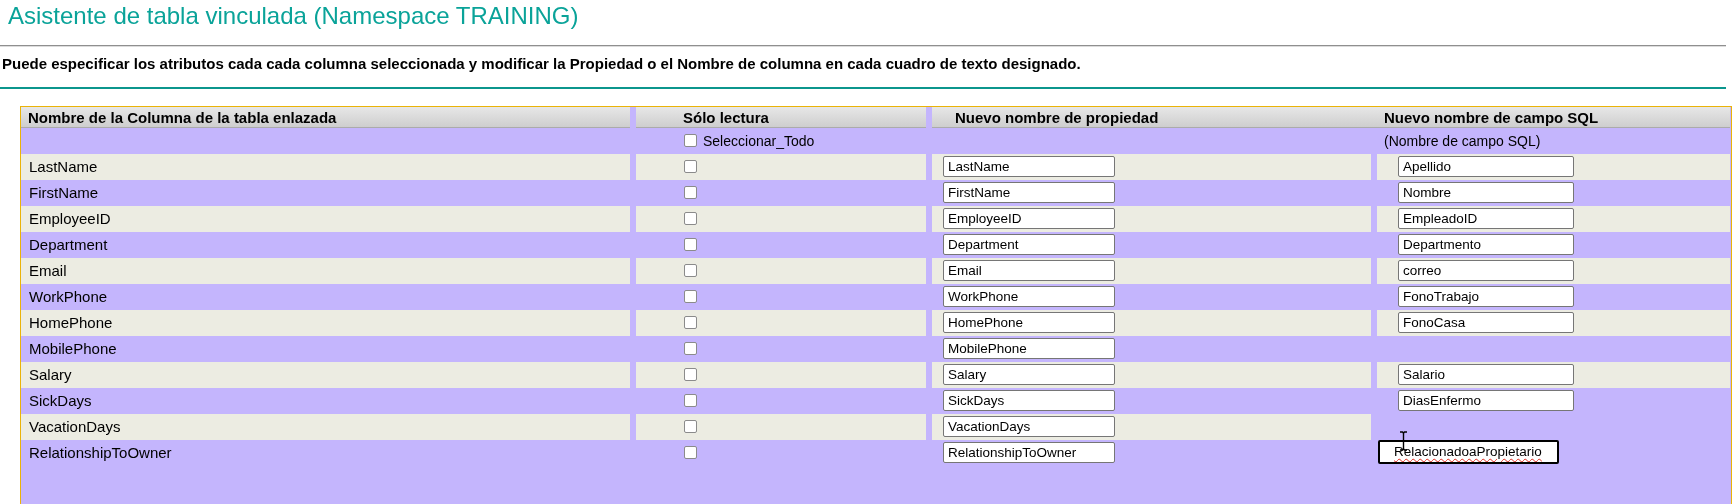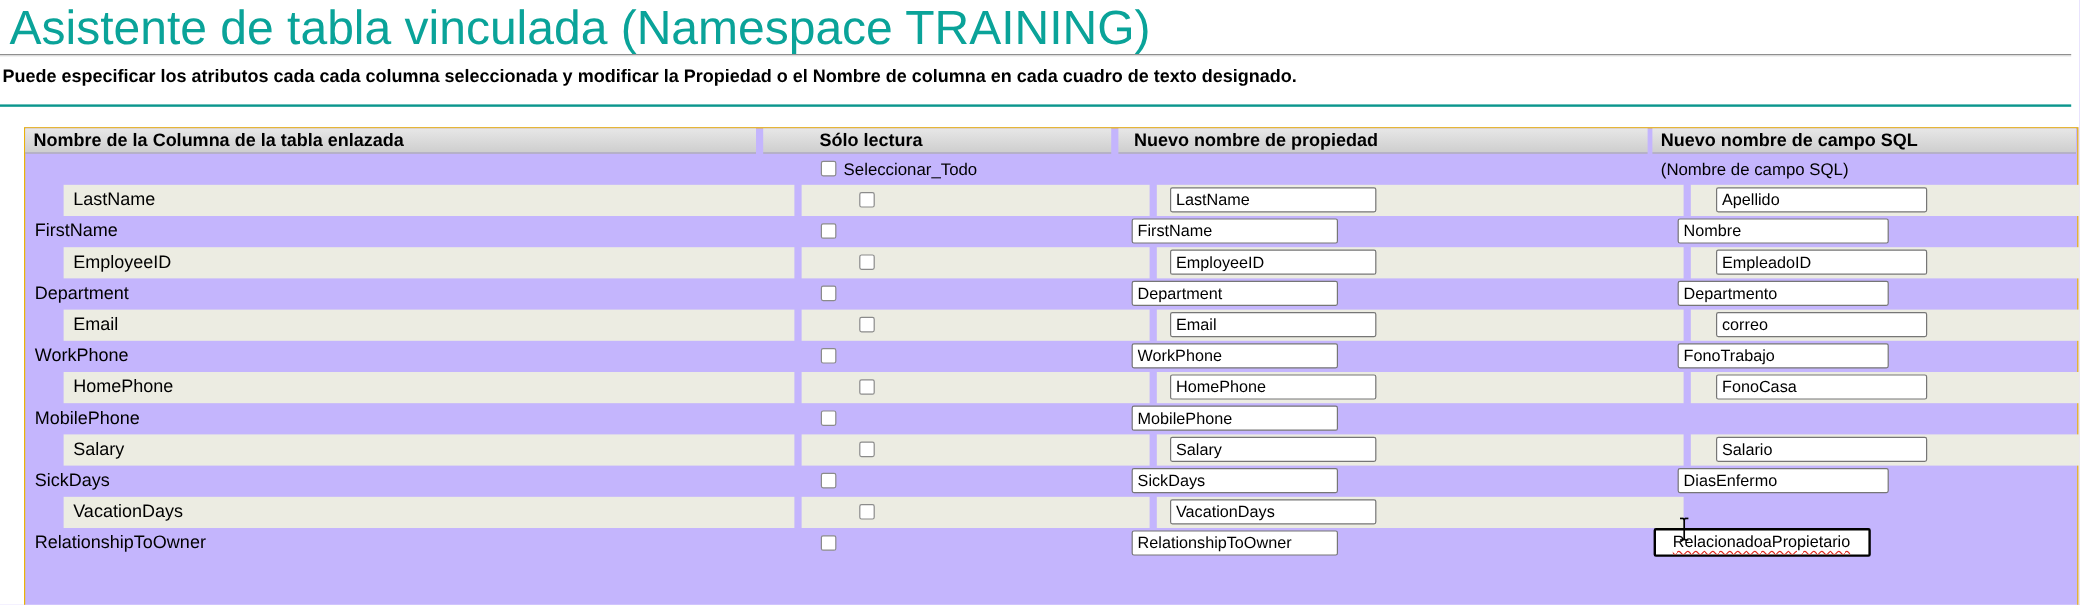--- a/index.html
+++ b/index.html
@@ -4,21 +4,21 @@
 <style>
   :root{
     --accent:#0aa399; --rule2:#0b968d; --stripe:#ececе2;
   }
   html,body{margin:0;padding:0;}
   body{
     width:1733px;height:504px;position:relative;overflow:hidden;
     background:#ffffff;font-family:"Liberation Sans",sans-serif;color:#000;
   }
   .page-title{
-    position:absolute;left:8px;top:2px;font-size:40px;font-weight:400;
+    position:absolute;left:8px;top:2px;font-size:24px;font-weight:400;
     color:var(--accent);white-space:nowrap;
   }
   .rule1{
     position:absolute;left:0;top:45px;width:1726px;height:2px;
     background:linear-gradient(180deg,#8f8f8f 0 50%,#dcdcdc 50% 100%);
   }
   .subtitle{
     position:absolute;left:2px;top:55px;width:1600px;
     font-size:15px;font-weight:bold;
   }
@@ -37,23 +37,23 @@
   .c2{left:615px;width:290px;}
   .c3{left:911px;width:439px;}
   .c4{left:1356px;width:353px;}
   .hrow .cell{
     background:linear-gradient(180deg,#e7e7e7,#cecece);
     border-bottom:1px solid #ababab;
     font-size:15px;font-weight:bold;line-height:21px;white-space:nowrap;
   }
   .hrow .c1{padding-left:7px;width:602px;}
   .hrow .c2{padding-left:47px;width:243px;}
-  .hrow .c3{padding-left:13px;width:428px;}
+  .hrow .c3{padding-left:23px;width:428px;}
   .hrow .c4{padding-left:7px;width:346px;}
-  .trow.striped .cell{background:#ececе2;margin-left:32px;}
+  .trow.striped .cell{background:#ececе2;}
   .trow.striped .cell{background:#ecece2;}
   .rowlabel{
     position:absolute;left:8px;top:0;line-height:26px;font-size:15px;white-space:nowrap;
   }
   .cb{
     -webkit-appearance:none;appearance:none;position:absolute;left:48px;top:6px;
     width:13px;height:13px;margin:0;border:1px solid #8b8b8b;border-radius:2px;
     background:#fff;box-sizing:border-box;cursor:default;
   }
   .selall-label{

